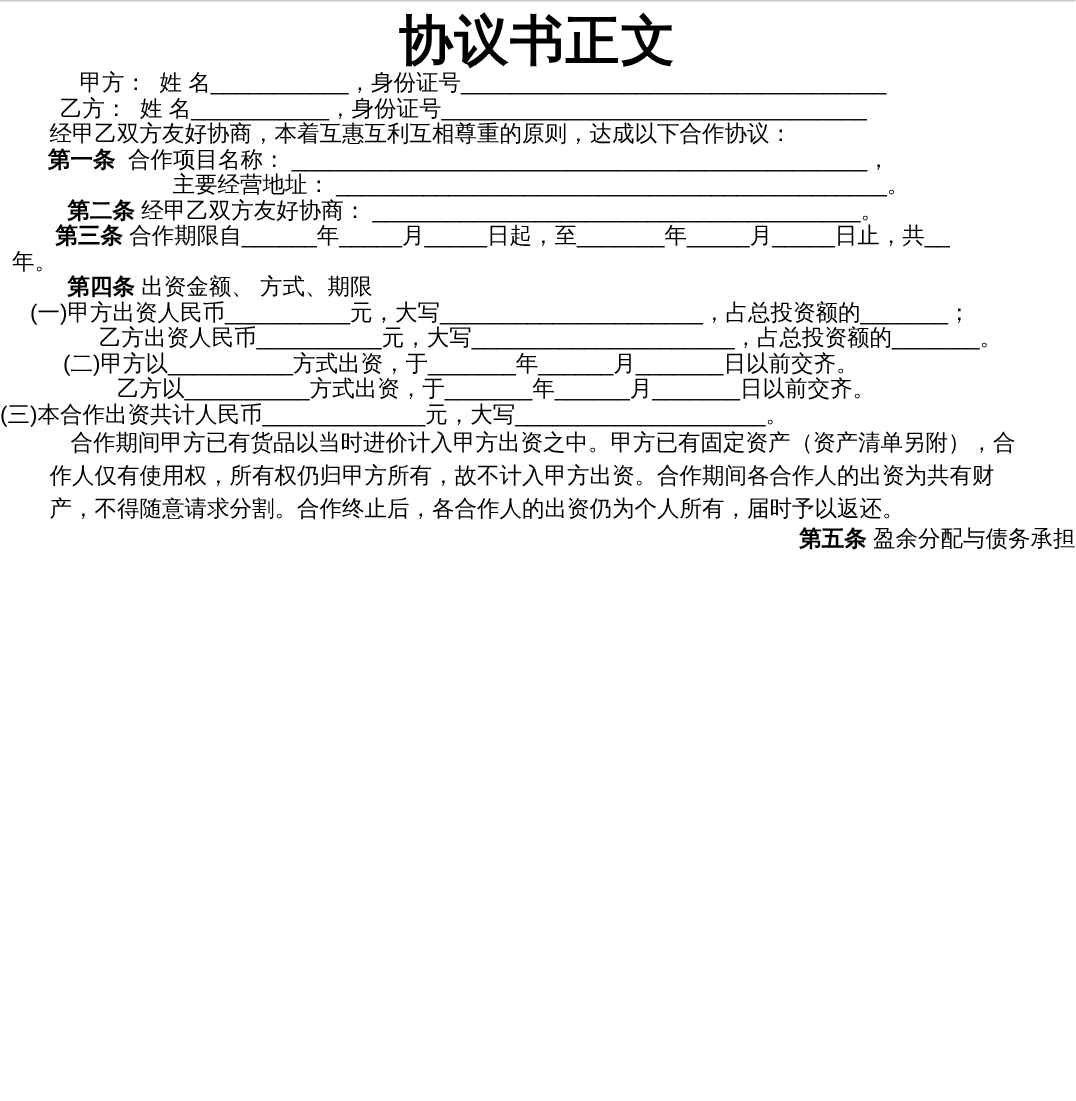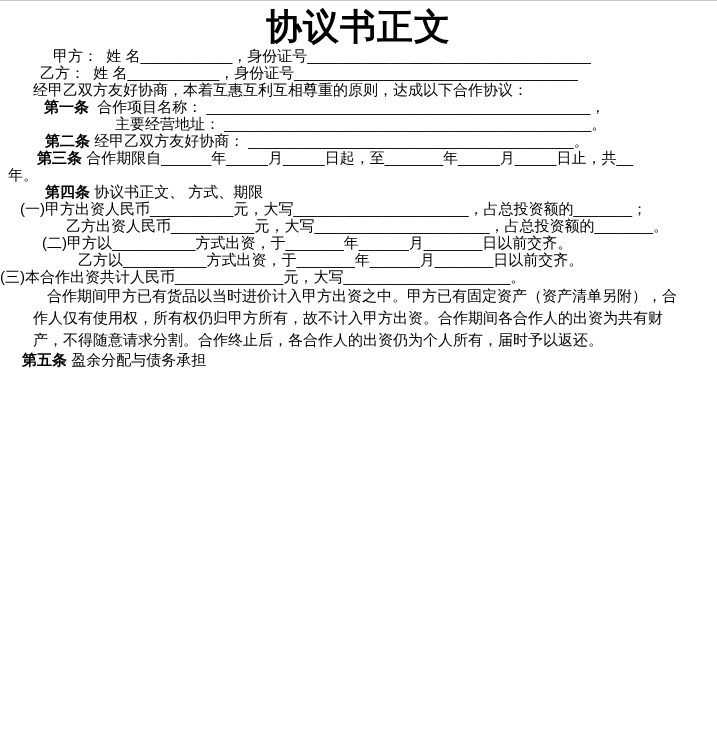--- a/index.html
+++ b/index.html
@@ -29,59 +29,59 @@
     margin: 0;
     white-space: pre-wrap;
     word-break: break-all;
   }
   .b { font-weight: bold; }
 
   
   .l-pa    { margin-top: 54px; padding-left: 53px; }
   .l-pb    { margin-top: 21px; padding-left: 40px; }
   .l-intro { margin-top: 20px; padding-left: 33px; }
-  .l-a1    { margin-top: 26px; padding-left: 44px; }
+  .l-a1    { margin-top: 26px; padding-left: 32px; }
   .l-addr  { margin-top: 20px; padding-left: 115px; }
   .l-a2    { margin-top: 23px; padding-left: 45px; }
   .l-a3    { margin-top: 25px; padding-left: 37px; }
   .l-a3c   { margin-top: 6px;  padding-left: 8px; }
   .l-a4    { margin-top: 18px; padding-left: 45px; }
   .l-c1a   { margin-top: 20px; padding-left: 20px; }
   .l-c1b   { margin-top: 26px; padding-left: 66px; }
   .l-c2a   { margin-top: 21px; padding-left: 42px; }
   .l-c2b   { margin-top: 22px; padding-left: 78px; }
   .l-c3    { margin-top: 21px; }
   .l-para  {
     margin-top: 23px;
     padding-left: 33px;
     width: 658px;
     line-height: 22px;
     text-indent: 14px;
   }
-  .l-a5    { margin-top: 14px; padding-left: 22px; }
+  .l-a5    { margin-top: 14px; padding-left: 35px; text-align: right; }
 </style>
 </head>
 <body>
 
 <h1 class="doc-title">协议书正文</h1>
 
 <p class="line l-pa">甲方：  姓 名___________，身份证号__________________________________</p>
 <p class="line l-pb">乙方：  姓 名___________，身份证号__________________________________</p>
 <p class="line l-intro">经甲乙双方友好协商，本着互惠互利互相尊重的原则，达成以下合作协议：</p>
 
 <p class="line l-a1"><span class="b">第一条</span><span>  合作项目名称： ______________________________________________，</span></p>
 
 <p class="line l-addr">主要经营地址： ____________________________________________。</p>
 
 <p class="line l-a2"><span class="b">第二条</span><span> 经甲乙双方友好协商： _______________________________________。</span></p>
 
 <p class="line l-a3"><span class="b">第三条</span><span> 合作期限自______年_____月_____日起，至_______年_____月_____日止，共__</span></p>
 <p class="line l-a3c">年。</p>
 
-<p class="line l-a4"><span class="b">第四条</span><span> 协议书正文、 方式、期限</span></p>
+<p class="line l-a4"><span class="b">第四条</span><span> 出资金额、 方式、期限</span></p>
 
 <p class="line l-c1a">(一)甲方出资人民币__________元，大写_____________________，占总投资额的_______；</p>
 <p class="line l-c1b">乙方出资人民币__________元，大写_____________________，占总投资额的_______。</p>
 <p class="line l-c2a">(二)甲方以__________方式出资，于_______年______月_______日以前交齐。</p>
 <p class="line l-c2b">乙方以__________方式出资，于_______年______月_______日以前交齐。</p>
 <p class="line l-c3">(三)本合作出资共计人民币_____________元，大写____________________。</p>
 
 <p class="line l-para">合作期间甲方已有货品以当时进价计入甲方出资之中。甲方已有固定资产（资产清单另附），合作人仅有使用权，所有权仍归甲方所有，故不计入甲方出资。合作期间各合作人的出资为共有财产，不得随意请求分割。合作终止后，各合作人的出资仍为个人所有，届时予以返还。</p>
 
 <p class="line l-a5"><span class="b">第五条</span><span> 盈余分配与债务承担</span></p>

